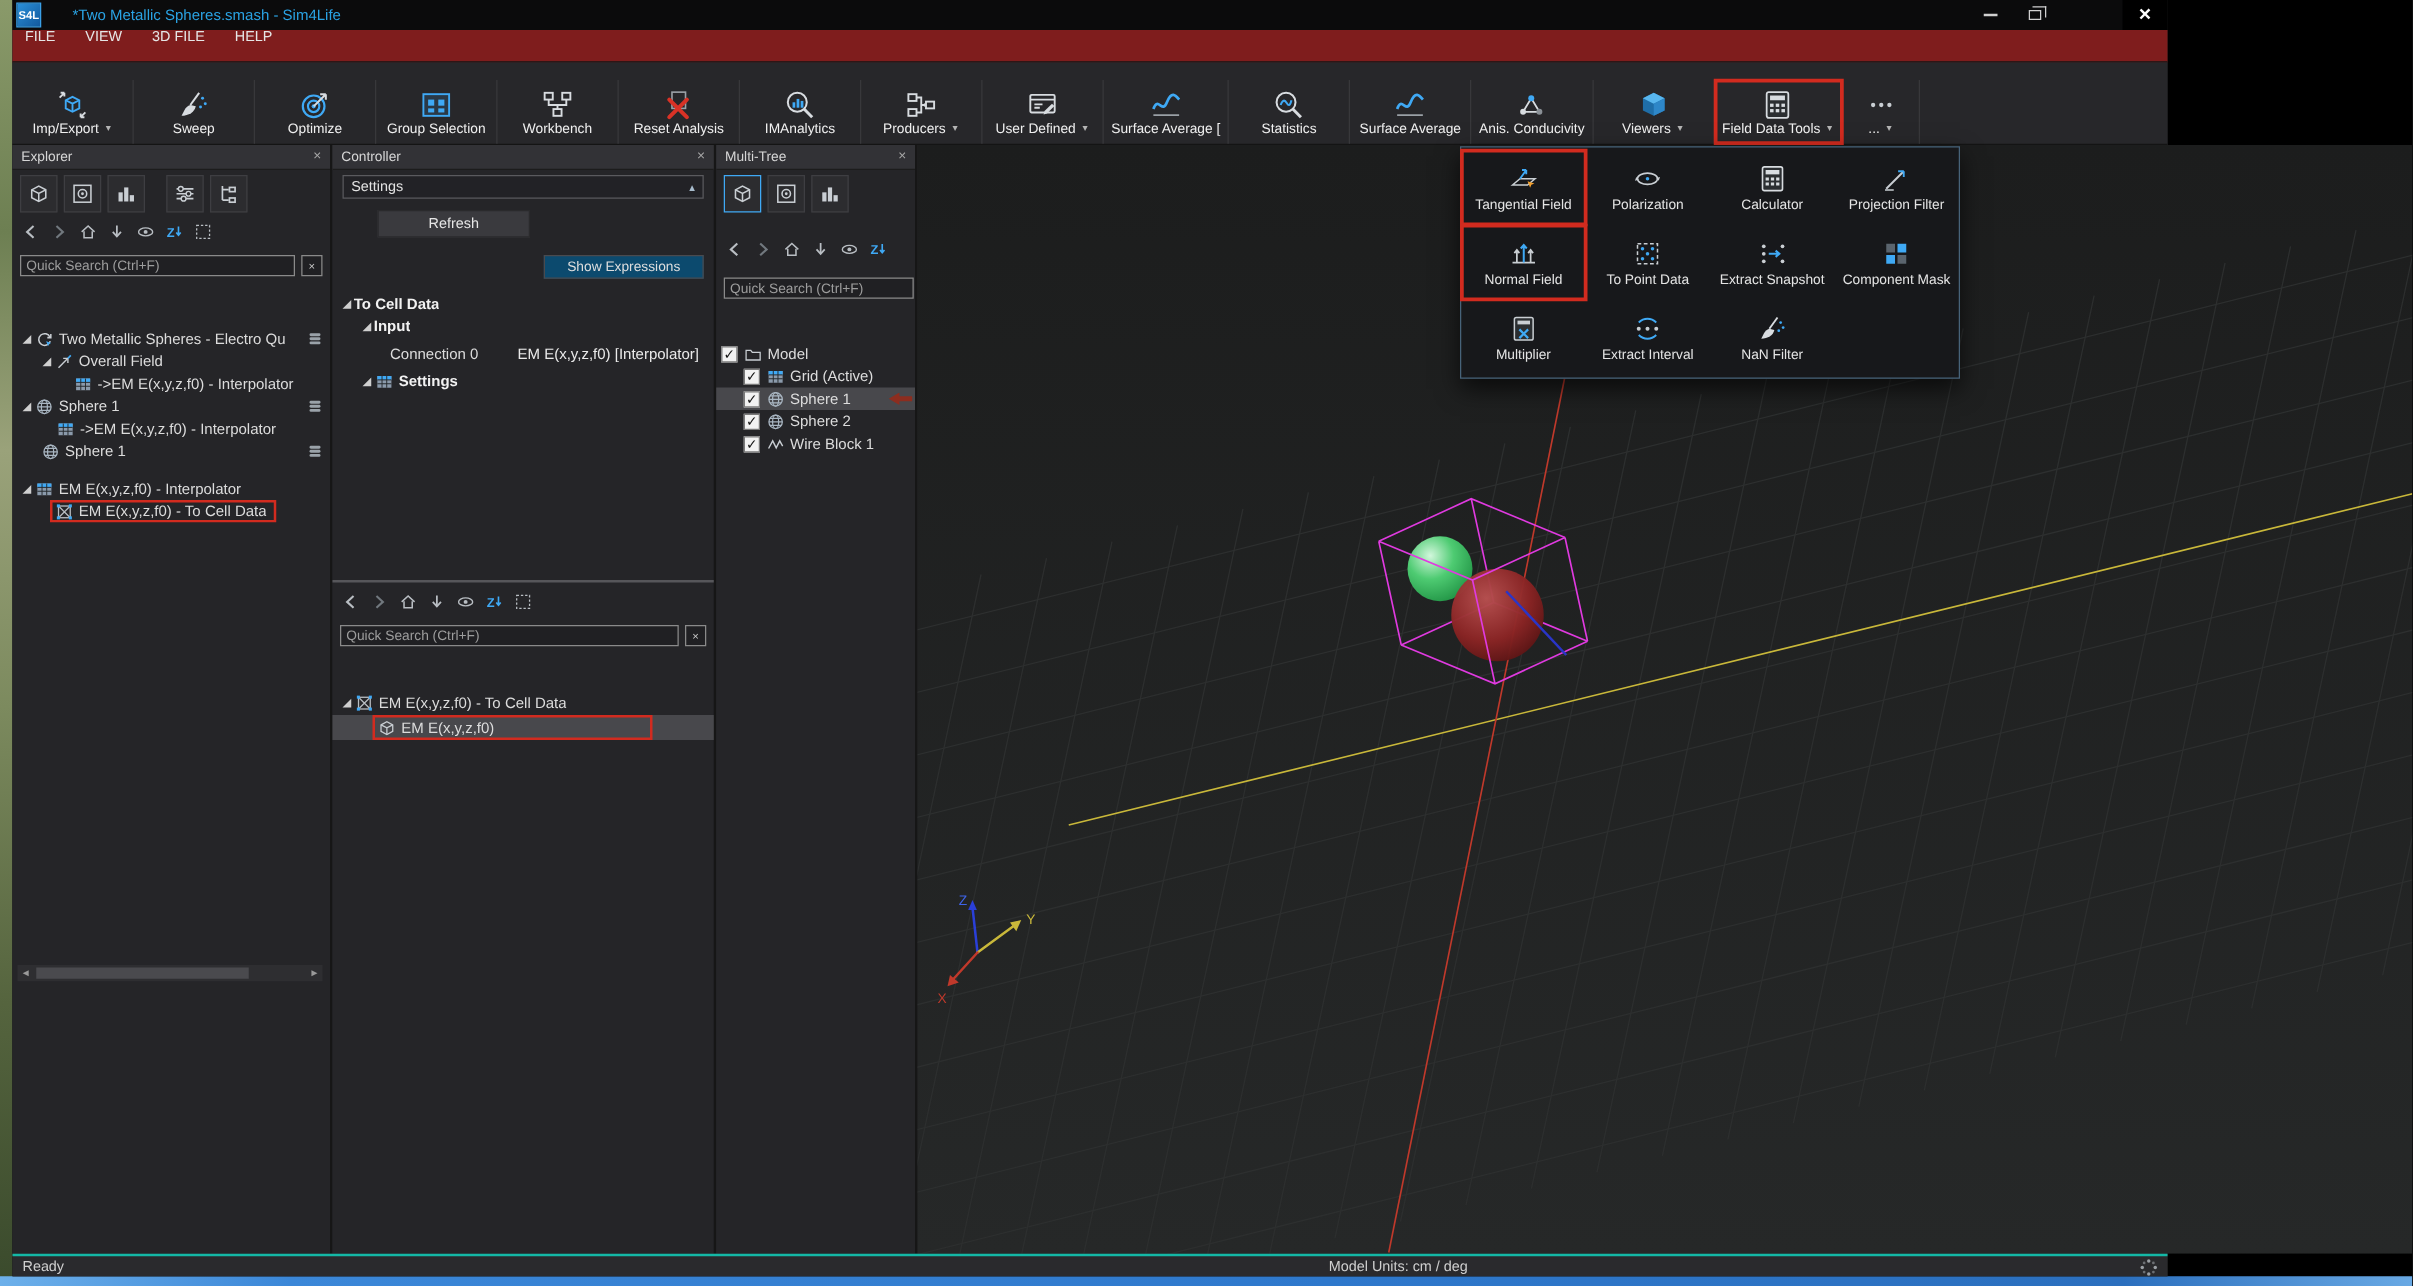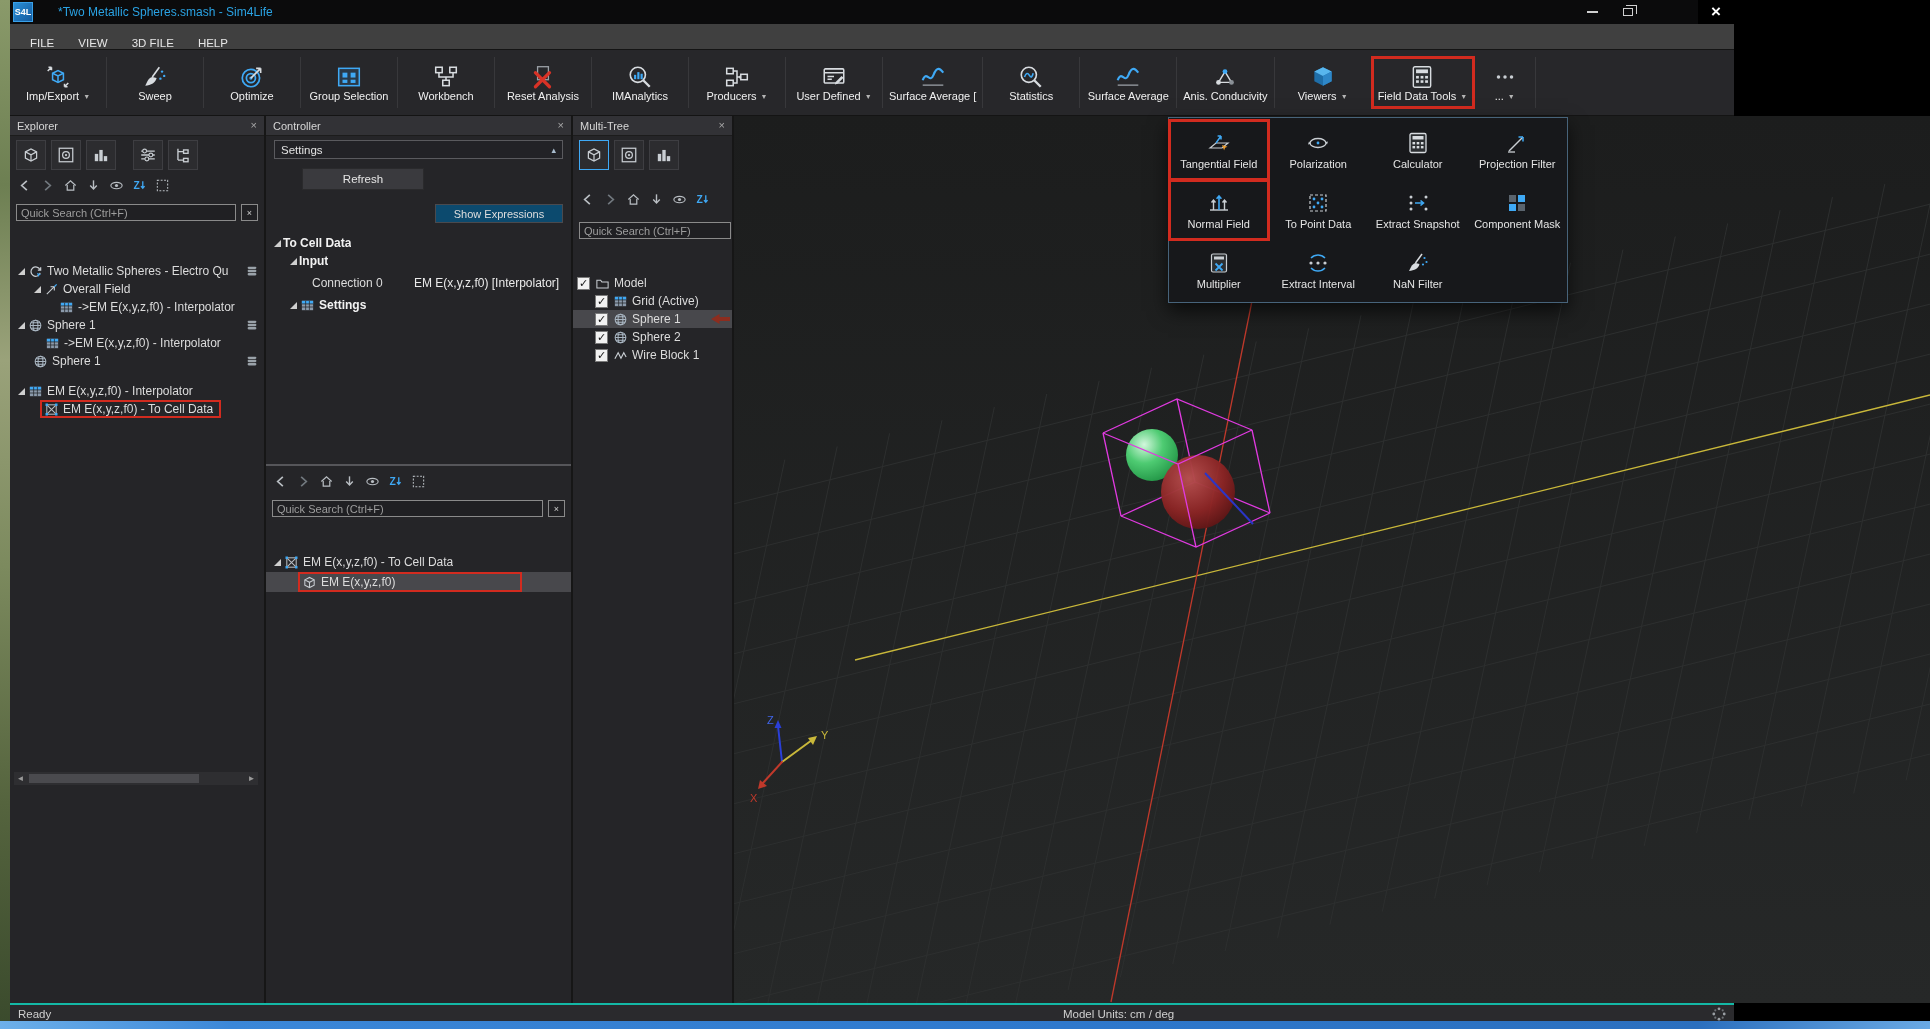--- a/index.html
+++ b/index.html
@@ -18,24 +18,24 @@
     color:#fff;font-size:9px;font-weight:bold;display:flex;align-items:center;justify-content:center;border:1px solid #3aa0e8}
   .wtitle{position:absolute;left:48px;top:0;height:24px;line-height:24px;font-size:12px;color:#2aa3e4}
   .wbtn{position:absolute;top:0;height:24px;display:flex;align-items:center;justify-content:center;color:#d8d8d8}
   .wb-min{right:128px;width:28px}
   .wb-min i{display:block;width:11px;height:0;border-bottom:2px solid #d0d0d0}
   .wb-max{right:92px;width:28px}
   .wb-max i{display:block;width:10px;height:8px;border:1px solid #d0d0d0;position:relative}
   .wb-max i::before{content:"";position:absolute;left:2px;top:-4px;width:10px;height:8px;border:1px solid #d0d0d0;border-left:none;border-bottom:none}
   .wb-close{right:0;width:36px;background:#000;color:#fff;font-size:17px;font-weight:bold}
   
-  .menubar{position:absolute;left:0;top:24px;right:0;height:26px;background:#404040;display:flex;align-items:flex-end;gap:24px;padding-left:20px;border-bottom:1px solid #141414}
+  .menubar{position:absolute;left:0;top:24px;right:0;height:26px;background:#7f1d1d;display:flex;align-items:flex-start;gap:24px;padding-left:10px;border-bottom:1px solid #141414}
   .menubar .mitem{font-size:11.5px;color:#e6e6e6}
   
-  .toolbar{position:absolute;left:0;top:50px;right:0;height:66px;background:#27272a;border-bottom:1px solid #141414;display:flex;align-items:center}
+  .toolbar{position:absolute;left:0;top:50px;right:0;height:66px;background:#27272a;border-bottom:1px solid #141414;display:flex;align-items:flex-end}
   .tb-item{flex:0 0 auto;min-width:97px;border-right:1px solid #38383b;display:flex;flex-direction:column;align-items:center;justify-content:space-between;padding:7px 6px 6px}
   .tb-item.narrow{min-width:62px}
   .tb-item.annotated{outline:3px solid #d22b1f;outline-offset:-2px}
   .tb-icon{width:26px;height:26px}
   .tb-cap{display:flex;align-items:center;gap:4px;font-size:11px;color:#f0f0f0;white-space:nowrap}
   .dd{font-size:7px;color:#b4b4b4}
   
   .panel{position:absolute;top:116px;height:887px;background:#252528;border-right:2px solid #161616}
   .p-header{height:20px;line-height:20px;background:#323236;border-bottom:1px solid #1c1c1c;font-size:11px;color:#d6d6d6;padding:0 7px;display:flex;align-items:center}
   .p-close{margin-left:auto;color:#a8a8a8;font-size:11px;line-height:1}

